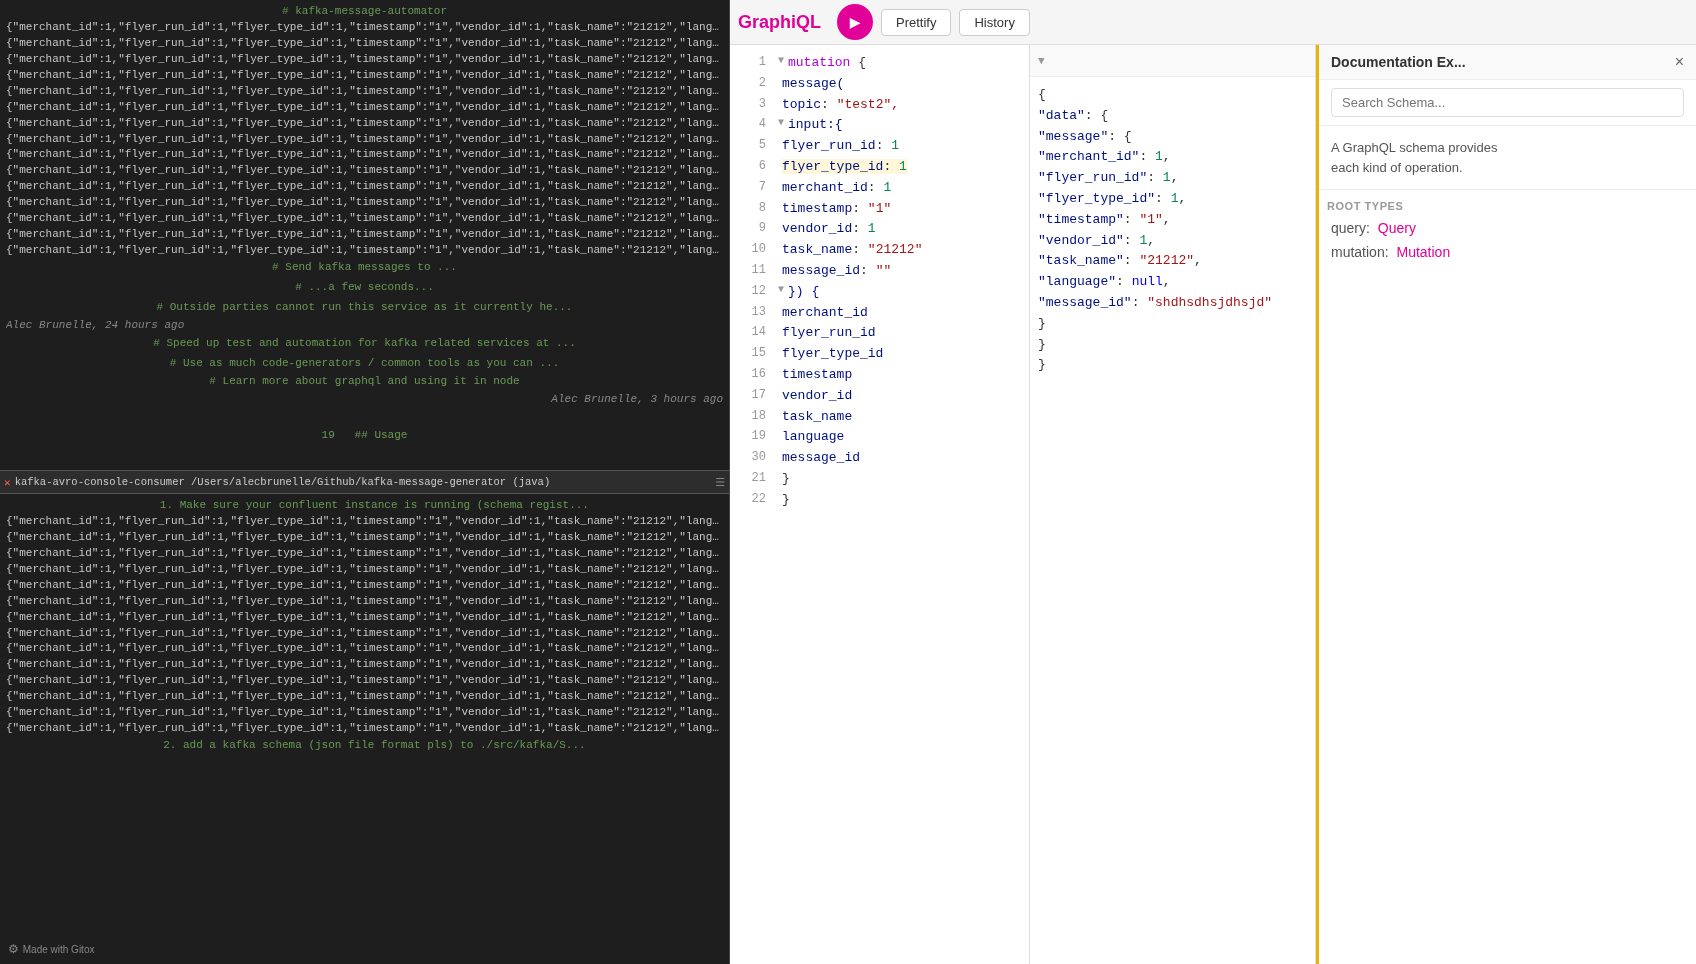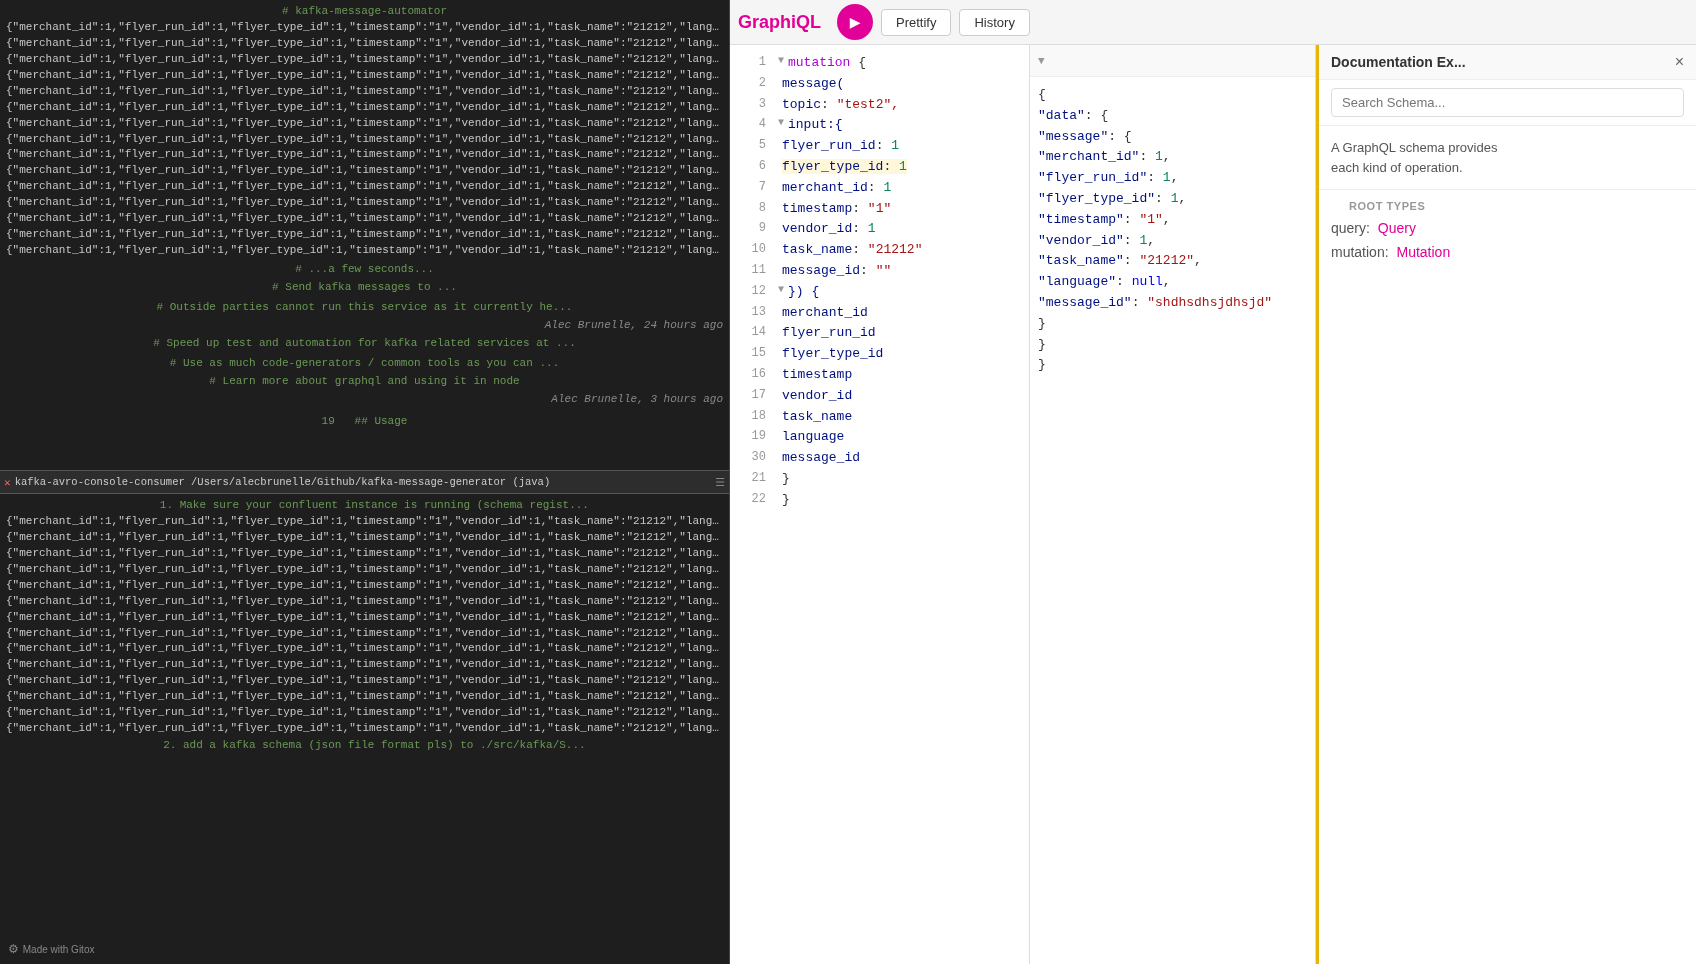--- a/index.html
+++ b/index.html
@@ -269,21 +269,21 @@
 
     .docs-description {
       padding: 12px;
       color: #555;
       font-size: 13px;
       line-height: 1.5;
       border-bottom: 1px solid #eee;
     }
 
     .docs-section-title {
-      padding: 10px 30px 4px;
+      padding: 10px 8px 4px;
       font-size: 11px;
       font-weight: 700;
       color: #999;
       letter-spacing: 0.05em;
       text-transform: uppercase;
     }
 
     .docs-type-row {
       padding: 4px 12px;
       font-size: 14px;
@@ -341,29 +341,29 @@
           <div class="line" style="white-space: nowrap; overflow: hidden; text-overflow: ellipsis; color: rgb(200, 200, 200); font-size: 11px; line-height: 1.45;">{"merchant_id":1,"flyer_run_id":1,"flyer_type_id":1,"timestamp":"1","vendor_id":1,"task_name":"21212","language":"en","m_essage_id":"hehehehehehe"}</div>
           <div class="line" style="white-space: nowrap; overflow: hidden; text-overflow: ellipsis; color: rgb(200, 200, 200); font-size: 11px; line-height: 1.45;">{"merchant_id":1,"flyer_run_id":1,"flyer_type_id":1,"timestamp":"1","vendor_id":1,"task_name":"21212","language":"en","m_essage_id":"hehehehehehe"}</div>
           <div class="line" style="white-space: nowrap; overflow: hidden; text-overflow: ellipsis; color: rgb(200, 200, 200); font-size: 11px; line-height: 1.45;">{"merchant_id":1,"flyer_run_id":1,"flyer_type_id":1,"timestamp":"1","vendor_id":1,"task_name":"21212","language":"en","m_essage_id":"hehehehehehe"}</div>
           <div class="line" style="white-space: nowrap; overflow: hidden; text-overflow: ellipsis; color: rgb(200, 200, 200); font-size: 11px; line-height: 1.45;">{"merchant_id":1,"flyer_run_id":1,"flyer_type_id":1,"timestamp":"1","vendor_id":1,"task_name":"21212","language":"en","m_essage_id":"hehehehehehe"}</div>
           <div class="line" style="white-space: nowrap; overflow: hidden; text-overflow: ellipsis; color: rgb(200, 200, 200); font-size: 11px; line-height: 1.45;">{"merchant_id":1,"flyer_run_id":1,"flyer_type_id":1,"timestamp":"1","vendor_id":1,"task_name":"21212","language":"en","m_essage_id":"hehehehehehe"}</div>
           <div class="line" style="white-space: nowrap; overflow: hidden; text-overflow: ellipsis; color: rgb(200, 200, 200); font-size: 11px; line-height: 1.45;">{"merchant_id":1,"flyer_run_id":1,"flyer_type_id":1,"timestamp":"1","vendor_id":1,"task_name":"21212","language":"en","m_essage_id":"hehehehehehe"}</div>
           <div class="line" style="white-space: nowrap; overflow: hidden; text-overflow: ellipsis; color: rgb(200, 200, 200); font-size: 11px; line-height: 1.45;">{"merchant_id":1,"flyer_run_id":1,"flyer_type_id":1,"timestamp":"1","vendor_id":1,"task_name":"21212","language":"en","m_essage_id":"hehehehehehe"}</div>
           <div class="line" style="white-space: nowrap; overflow: hidden; text-overflow: ellipsis; color: rgb(200, 200, 200); font-size: 11px; line-height: 1.45;">{"merchant_id":1,"flyer_run_id":1,"flyer_type_id":1,"timestamp":"1","vendor_id":1,"task_name":"21212","language":"en","m_essage_id":"hehehehehehe"}</div>
         </div>
 
+      <div class="line" style="color: #6a9955; text-align:center; padding: 1px 0;"># Send kafka messages to ...</div>
       <div class="line" style="color: #6a9955; text-align:center; padding: 1px 0; margin-top:2px;"># ...a few seconds...</div>
-      <div class="line" style="color: #6a9955; text-align:center; padding: 1px 0;"># Send kafka messages to ...</div>
       <div class="line" style="color: #6a9955; text-align:center; padding: 1px 0; margin-top:2px;"># Outside parties cannot run this service as it currently he...</div>
-      <div class="line" style="color: #888; text-align:right; padding: 1px 0; font-style: italic;">Alec Brunelle, 24 hours ago</div>
+      <div class="line" style="color: #888; text-align:left; padding: 1px 0; font-style: italic;">Alec Brunelle, 24 hours ago</div>
       <div class="line" style="color: #6a9955; text-align:center; padding: 1px 0;"># Speed up test and automation for kafka related services at ...</div>
       <div class="line" style="color: #6a9955; text-align:center; padding: 1px 0; margin-top:2px;"># Use as much code-generators / common tools as you can ...</div>
       <div class="line" style="color: #6a9955; text-align:center; padding: 1px 0;"># Learn more about graphql and using it in node</div>
       <div class="line" style="color: #888; text-align:right; padding: 1px 0; font-style: italic;">Alec Brunelle, 3 hours ago</div>
-      <div class="line" style="color: #6a9955; text-align:center; padding: 1px 0; margin-top:4px;">19 &nbsp;&nbsp;## Usage</div>
+      <div class="line" style="color: #6a9955; text-align:center; padding: 1px 0; margin-top:18px;">19 &nbsp;&nbsp;## Usage</div>
     </div>
 
     <div class="terminal-tab-bar">
       <span class="tab-close">✕</span>
       <span class="tab-label">kafka-avro-console-consumer /Users/alecbrunelle/Github/kafka-message-generator (java)</span>
       <span class="tab-menu">☰</span>
     </div>
 
     <div class="terminal-bottom" style="overflow: hidden;">
       <div class="line comment" style="color: #6a9955; text-align:center;">&nbsp;&nbsp;&nbsp;1. Make sure your confluent instance is running (schema regist...</div>

